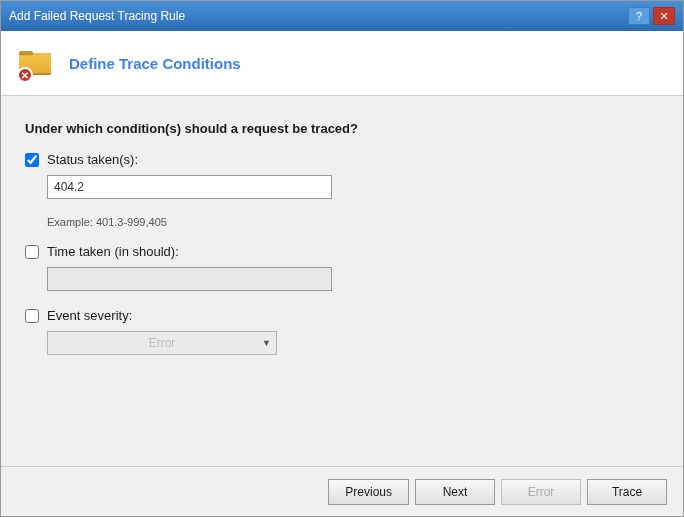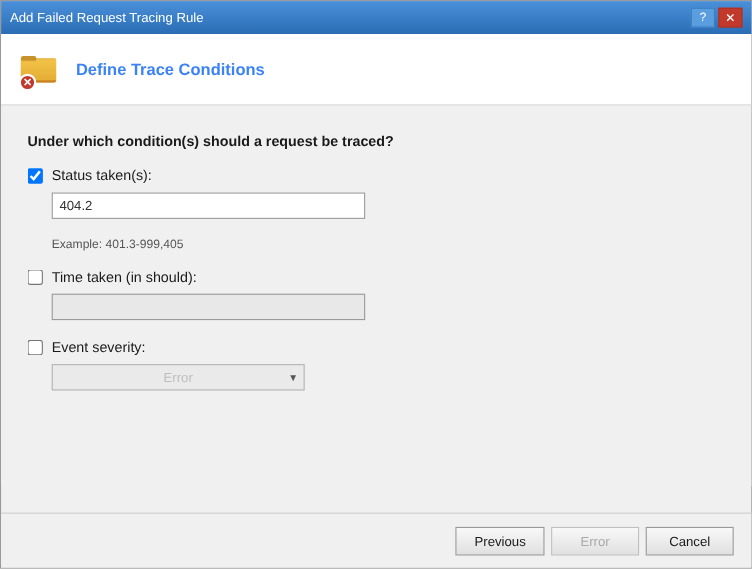--- a/index.html
+++ b/index.html
@@ -304,17 +304,18 @@
           <option>Warning</option>
           <option>CriticalError</option>
           <option>Verbose</option>
         </select>
       </div>
     </div>
   </div>
 
   <div class="dialog-footer">
     <button class="footer-btn">Previous</button>
+    <button class="footer-btn">Next</button>
     <button class="footer-btn" disabled="">Error</button>
-    <button class="footer-btn">Cancel</button>
+    <button class="footer-btn">Trace</button>
   </div>
 
 </div>
 
 </body></html>

